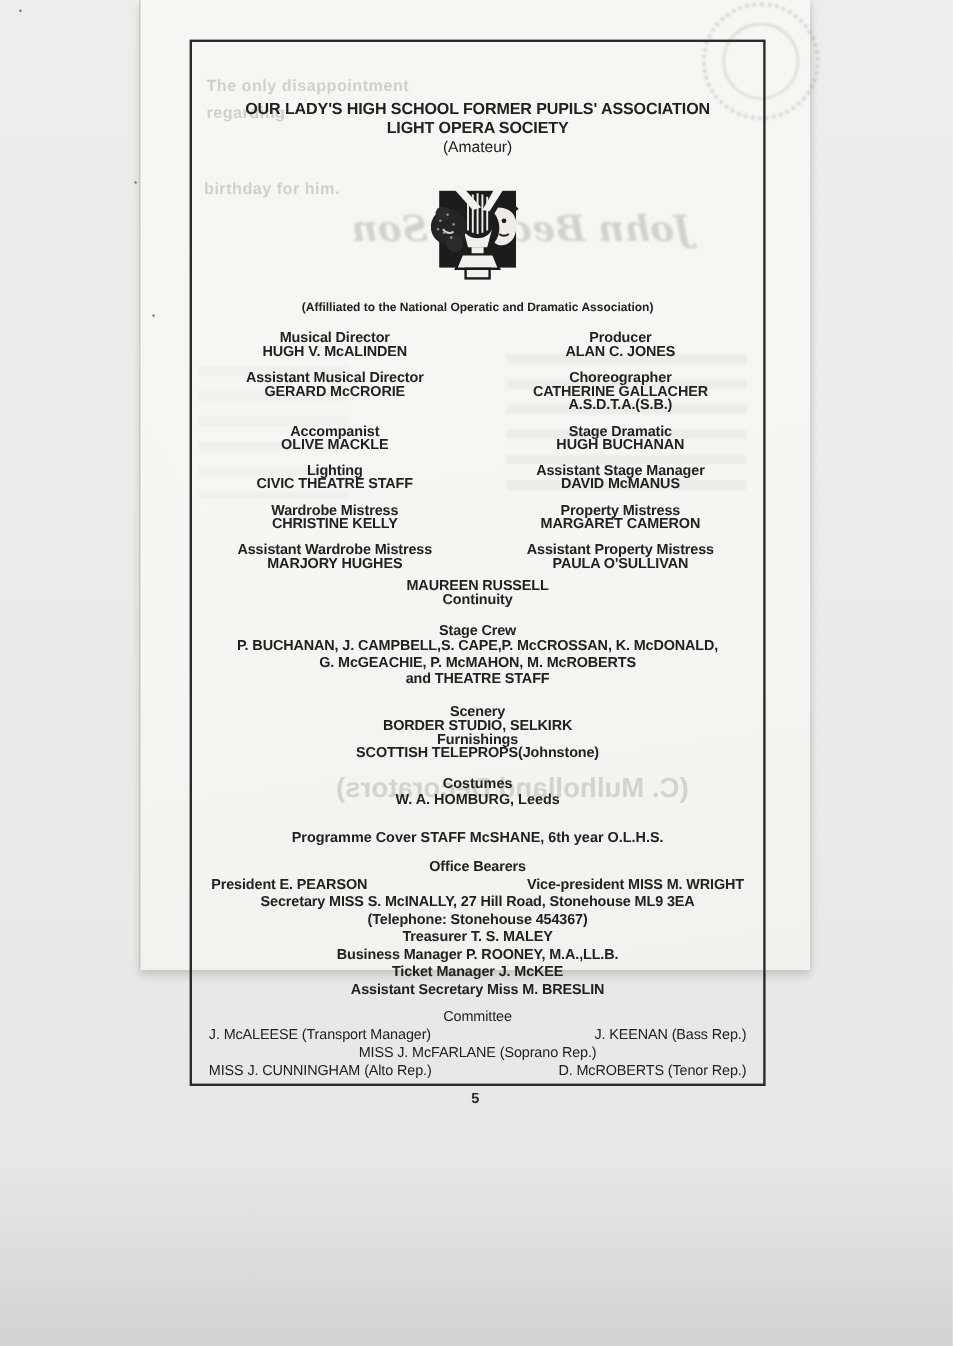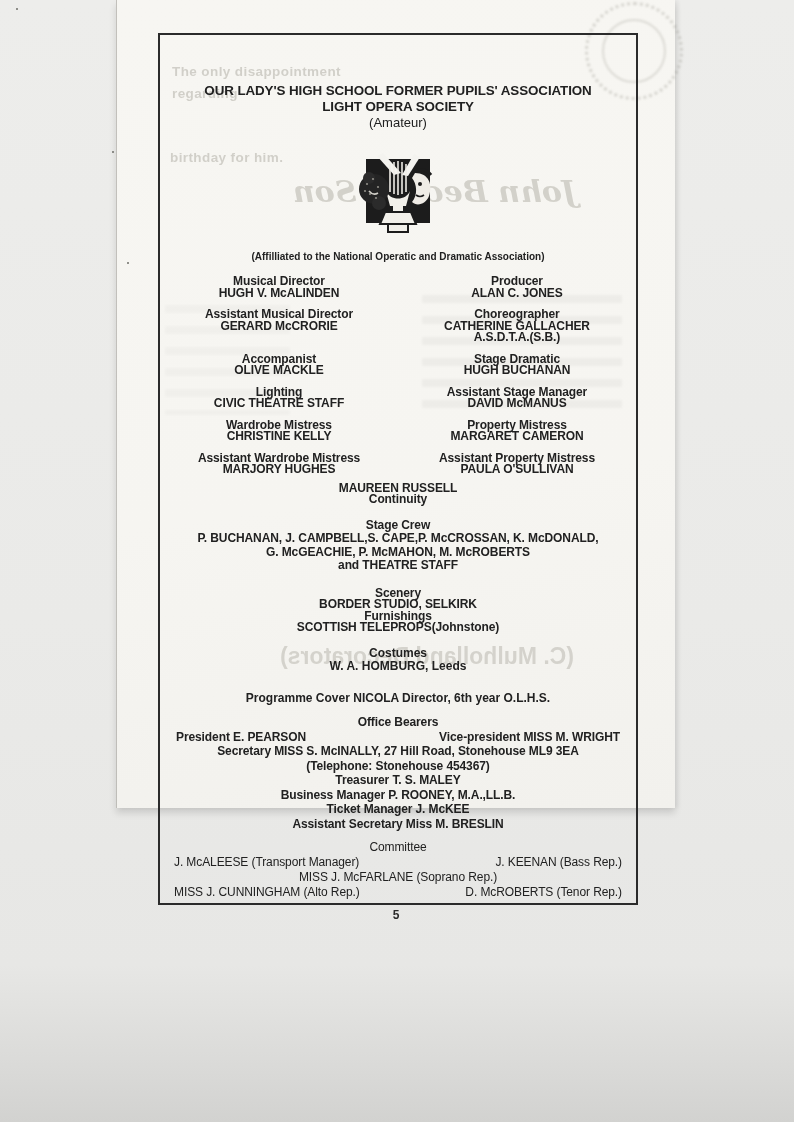--- a/index.html
+++ b/index.html
@@ -220,21 +220,21 @@
           <div>Furnishings</div>
           <div>SCOTTISH TELEPROPS(Johnstone)</div>
         </div>
       </div>
 
       <div class="costumes">
         <div>Costumes</div>
         <div>W. A. HOMBURG, Leeds</div>
       </div>
 
-      <div class="prog">Programme Cover NICOLA Director, 6th year O.L.H.S.</div>
+      <div class="prog">Programme Cover STAFF McSHANE, 6th year O.L.H.S.</div>
 
       <div class="bearers">
         <div class="bhead">Office Bearers</div>
         <div class="brow">
           <span>President E. PEARSON</span>
           <span>Vice-president MISS M. WRIGHT</span>
         </div>
         <div>Secretary MISS S. McINALLY, 27 Hill Road, Stonehouse ML9 3EA</div>
         <div>(Telephone: Stonehouse 454367)</div>
         <div>Treasurer T. S. MALEY</div>

